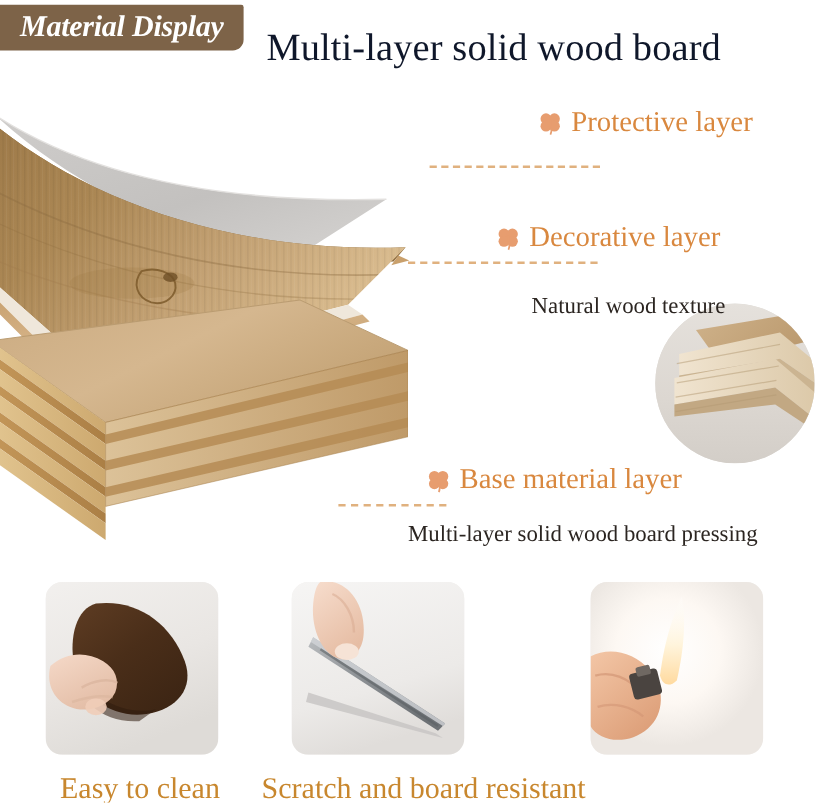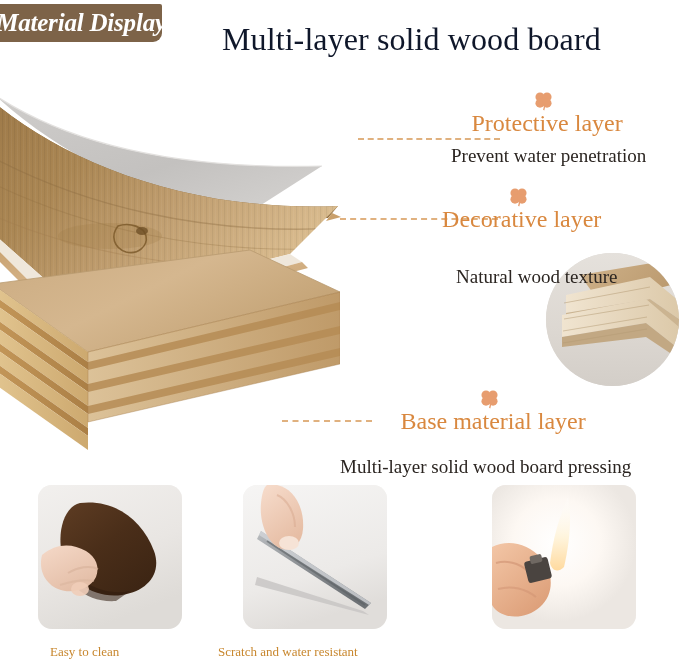--- a/index.html
+++ b/index.html
@@ -17,21 +17,21 @@
     height: 669px;
     background: #ffffff;
     overflow: hidden;
   }
 
   
   .badge {
     position: absolute;
     left: 0;
     top: 4px;
-    width: 162px;
+    width: 203px;
     height: 38px;
     background: #7d6348;
     border-bottom-right-radius: 9px;
     border-top-right-radius: 2px;
     display: flex;
     align-items: center;
     justify-content: center;
   }
   .badge-text {
     color: #ffffff;
@@ -104,21 +104,20 @@
 
   
   .ann {
     position: absolute;
   }
   .ann-head {
     display: flex;
     align-items: center;
     white-space: nowrap;
     line-height: 1;
-    flex-direction: column;
   }
   .clover {
     width: 21px;
     height: 21px;
     margin-right: 7px;
     flex: 0 0 auto;
     display: block;
   }
   .ann-title {
     font-size: 24px;
@@ -154,21 +153,21 @@
     overflow: hidden;
     background: #f3f1ef;
   }
   .card-1 { left: 38px;  top: 0; }
   .card-2 { left: 243px; top: 0; }
   .card-3 { left: 492px; top: 0; }
 
   .caption {
     position: absolute;
     top: 645px;
-    font-size: 13px;
+    font-size: 25px;
     color: #c8872e;
     white-space: nowrap;
     line-height: 1;
   }
   .cap-1 { left: 50px;  }
   .cap-2 { left: 218px; }
   .cap-3 { left: 443px; }
 </style>
 </head>
 <body>
@@ -335,24 +334,23 @@
           <ellipse cx="8" cy="8" rx="5.2" ry="5.2"></ellipse>
           <ellipse cx="16" cy="8" rx="5.2" ry="5.2"></ellipse>
           <ellipse cx="8" cy="15" rx="5.2" ry="5.2"></ellipse>
           <ellipse cx="16" cy="15" rx="5.2" ry="5.2"></ellipse>
           <rect x="11" y="9" width="2" height="8"></rect>
         </g>
         <path d="M12.6,15 C13.6,19 13.2,21 12.2,23" fill="none" stroke="#e79d6f" stroke-width="1.6"></path>
       </svg>
       <span class="ann-title">Protective layer</span>
     </div>
-    <div class="ann-sub" style="margin-top:11px; margin-left:3px;">Prevent water penetration</div>
-  </div>
-
-  <div class="ann" style="left:426px; top:186px;">
+  </div>
+
+  <div class="ann" style="left:413px; top:186px;">
     <div class="ann-head">
       <svg class="clover" viewBox="0 0 24 24">
         <g fill="#e79d6f">
           <ellipse cx="8" cy="8" rx="5.2" ry="5.2"></ellipse>
           <ellipse cx="16" cy="8" rx="5.2" ry="5.2"></ellipse>
           <ellipse cx="8" cy="15" rx="5.2" ry="5.2"></ellipse>
           <ellipse cx="16" cy="15" rx="5.2" ry="5.2"></ellipse>
           <rect x="11" y="9" width="2" height="8"></rect>
         </g>
         <path d="M12.6,15 C13.6,19 13.2,21 12.2,23" fill="none" stroke="#e79d6f" stroke-width="1.6"></path>
@@ -469,15 +467,15 @@
         <path d="M4,78 C18,74 32,80 42,92" fill="none" stroke="#cf9171" stroke-width="2" opacity="0.6"></path>
         <path d="M6,104 C20,100 34,104 44,112" fill="none" stroke="#cf9171" stroke-width="2" opacity="0.5"></path>
 
         <rect x="34" y="74" width="24" height="22" rx="3" fill="#4a4440" transform="rotate(-14 46 85)"></rect>
         <rect x="38" y="70" width="12" height="8" rx="2" fill="#6f6862" transform="rotate(-14 44 74)"></rect>
       </svg>
     </div>
   </div>
 
   <div class="caption cap-1">Easy to clean</div>
-  <div class="caption cap-2">Scratch and water resistant</div>
+  <div class="caption cap-2">Scratch and board resistant</div>
 
 </div>
 
 </body></html>

